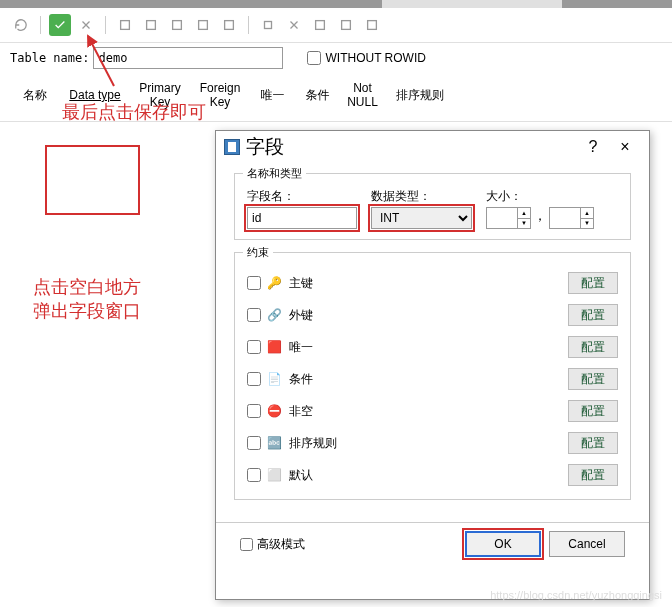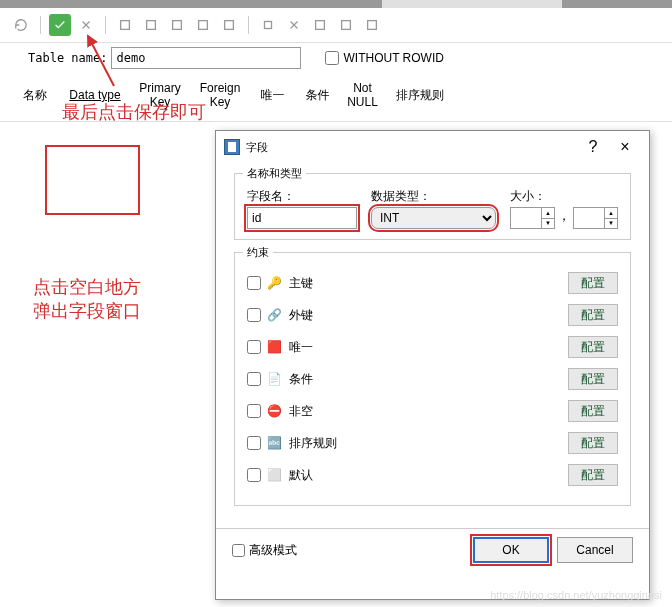--- a/index.html
+++ b/index.html
@@ -11,21 +11,21 @@
 
 
 .toolbar { display: flex; align-items: center; gap: 4px; padding: 6px 10px; border-bottom: 1px solid #e0e0e0; }
 .tb-btn { width: 22px; height: 22px; display: flex; align-items: center; justify-content: center; border: 1px solid transparent; color: #888; cursor: pointer; }
 .tb-btn.green { background: #4caf50; border-radius: 3px; }
 .tb-btn.green svg { stroke: #fff; }
 .tb-sep { width: 1px; height: 18px; background: #ccc; margin: 0 4px; }
 .tb-btn svg { width: 14px; height: 14px; stroke: #999; stroke-width: 1.5; fill: none; }
 
 
-.tablename-row { display: flex; align-items: center; padding: 4px 28px; gap: 4px; }
+.tablename-row { display: flex; align-items: center; padding: 4px 10px; gap: 4px; }
 .tablename-row .lbl { font-family: monospace; }
 .tablename-row input[type=text] { width: 190px; height: 22px; border: 1px solid #999; padding: 0 4px; font-family: monospace; }
 .tablename-row .chk-wrap { margin-left: 20px; display: flex; align-items: center; gap: 4px; }
 .tablename-row input[type=checkbox] { width: 14px; height: 14px; }
 
 
 .col-headers { display: flex; align-items: center; padding: 8px 10px 12px; border-bottom: 1px solid #e0e0e0; position: relative; }
 .col-headers > div { font-size: 12px; text-align: center; }
 .ch1 { width: 50px; }
 .ch2 { width: 70px; text-decoration: underline; }
@@ -42,49 +42,49 @@
 .annot2 { left: 33px; top: 275px; line-height: 24px; }
 .annot3 { left: 412px; top: 540px; font-size: 16px; }
 .red-box-empty { position: absolute; left: 45px; top: 145px; width: 95px; height: 70px; border: 2px solid #d32f2f; }
 .arrow-svg { position: absolute; left: 86px; top: 32px; pointer-events: none; }
 
 
 .dialog { position: absolute; left: 215px; top: 130px; width: 435px; height: 470px; background: #fff; border: 1px solid #888; box-shadow: 2px 2px 8px rgba(0,0,0,0.25); }
 .dlg-title { height: 32px; display: flex; align-items: center; padding: 0 8px; }
 .dlg-title .ticon { width: 16px; height: 16px; background: #3f7fbf; border: 1px solid #2a5a8a; display: flex; align-items: center; justify-content: center; margin-right: 6px; }
 .dlg-title .ticon::after { content: ""; width: 8px; height: 10px; background: #fff; }
-.dlg-title .ttext { flex: 1; font-size: 11px; }
+.dlg-title .ttext { flex: 1; font-size: 19px; }
 .dlg-title .tbtn { width: 32px; height: 24px; display: flex; align-items: center; justify-content: center; font-size: 16px; cursor: pointer; }
 .dlg-body { padding: 10px 18px; }
 
 .grpbox { border: 1px solid #ccc; margin-bottom: 12px; position: relative; padding: 14px 12px 10px; }
 .grpbox > .legend { position: absolute; top: -8px; left: 8px; background: #fff; padding: 0 4px; font-size: 11px; }
 
 .name-type-row { display: flex; gap: 14px; }
 .nt-col { display: flex; flex-direction: column; gap: 2px; justify-content: center; }
 .nt-col input[type=text], .nt-col select { height: 22px; border: 1px solid #999; padding: 0 4px; }
 .field-name { width: 110px; }
-.field-type { width: 125px; border-radius: 7px; }
+.field-type { width: 101px; }
 .size-wrap { display: flex; align-items: flex-end; gap: 2px; }
 .spin { width: 45px; height: 22px; border: 1px solid #999; display: flex; }
 .spin input { width: 30px; border: none; outline: none; padding: 0 2px; }
 .spin .spins { width: 14px; display: flex; flex-direction: column; }
 .spin .spins div { flex: 1; border-left: 1px solid #999; display: flex; align-items: center; justify-content: center; font-size: 6px; cursor: pointer; }
 .spin .spins div:first-child { border-bottom: 1px solid #999; }
 .comma { align-self: flex-end; padding-bottom: 4px; font-size: 14px; }
 
 .redbox { outline: 2px solid #d32f2f; outline-offset: 1px; }
 
 .constraint-row { display: flex; align-items: center; padding: 5px 0; gap: 6px; }
 .constraint-row input[type=checkbox] { width: 14px; height: 14px; }
 .constraint-row .cicon { width: 16px; height: 16px; display: flex; align-items: center; justify-content: center; font-size: 12px; }
 .constraint-row .clbl { flex: 1; }
 .cfg-btn { width: 50px; height: 22px; background: #e8e8e8; border: 1px solid #bbb; color: #14532d; cursor: pointer; font-size: 12px; }
 
-.dlg-footer { border-top: 1px solid #ccc; padding: 8px 16px; display: flex; align-items: center; gap: 8px; }
+.dlg-footer { border-top: 1px solid #ccc; padding: 8px 24px; display: flex; align-items: center; gap: 8px; }
 .dlg-footer .adv { display: flex; align-items: center; gap: 4px; flex: 1; }
 .dlg-footer button { width: 76px; height: 26px; border: 1px solid #999; background: #f0f0f0; cursor: pointer; }
 .ok-btn { border: 2px solid #2a6bd4 !important; position: relative; }
 .ok-wrap { position: relative; }
 .ok-wrap::after { content: ""; position: absolute; left: -3px; top: -3px; right: -3px; bottom: -3px; border: 2px solid #d32f2f; pointer-events: none; }
 
 .watermark { position: absolute; right: 10px; bottom: 6px; color: #ddd; font-size: 11px; }
 </style>
 </head>
 <body>
@@ -236,21 +236,21 @@
                 <div class="spins">
                   <div>▲</div>
                   <div>▼</div>
                 </div>
               </div>
           </div>
         </div>
       </div>
     </div>
 
-    <div class="grpbox" style="padding-bottom:14px">
+    <div class="grpbox" style="padding-bottom:8px">
       <div class="legend">约束</div>
       <div id="constraints-list">
           <div class="constraint-row">
             <input type="checkbox" style="">
             <span class="cicon">🔑</span>
             <span class="clbl">主键</span>
             <button class="cfg-btn">配置</button>
           </div>
           <div class="constraint-row">
             <input type="checkbox" style="">

